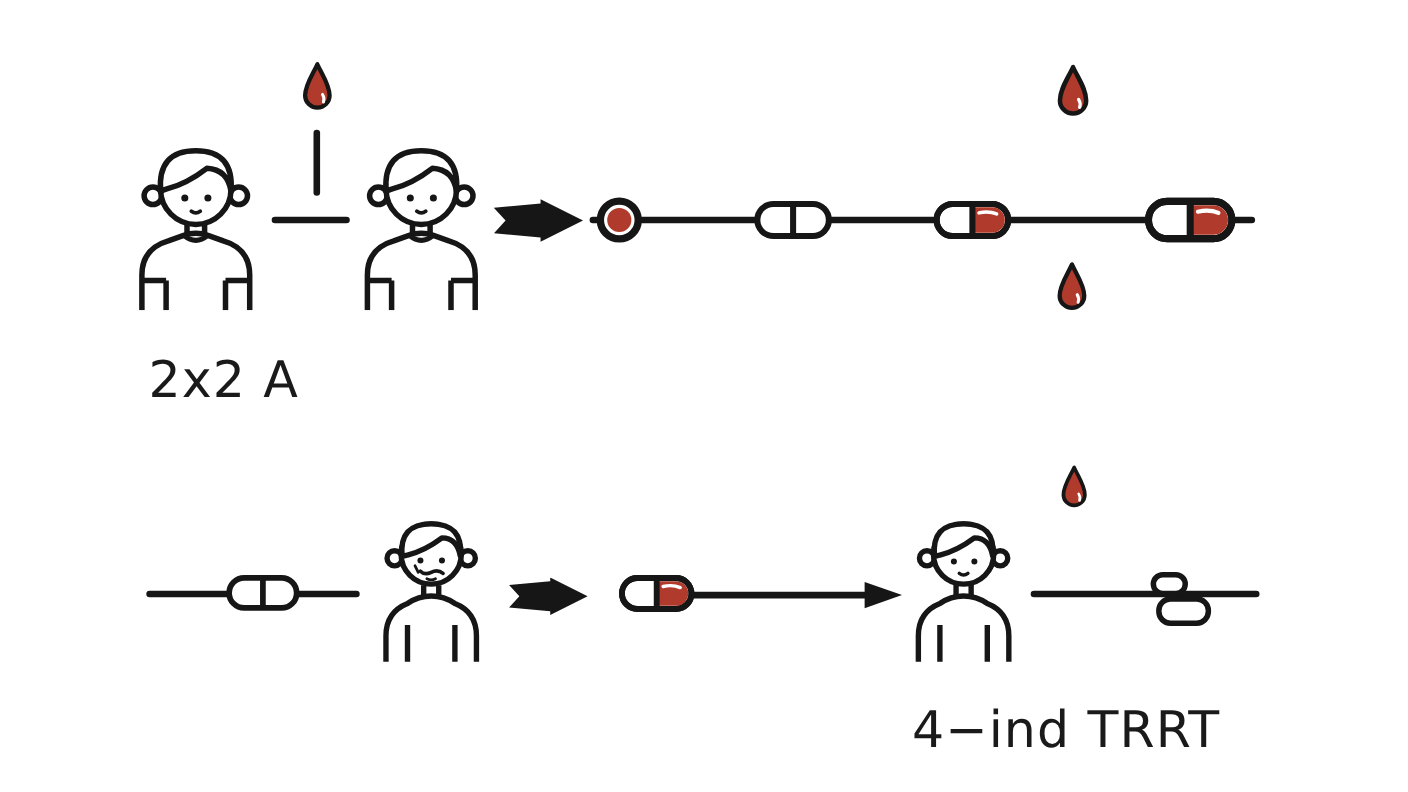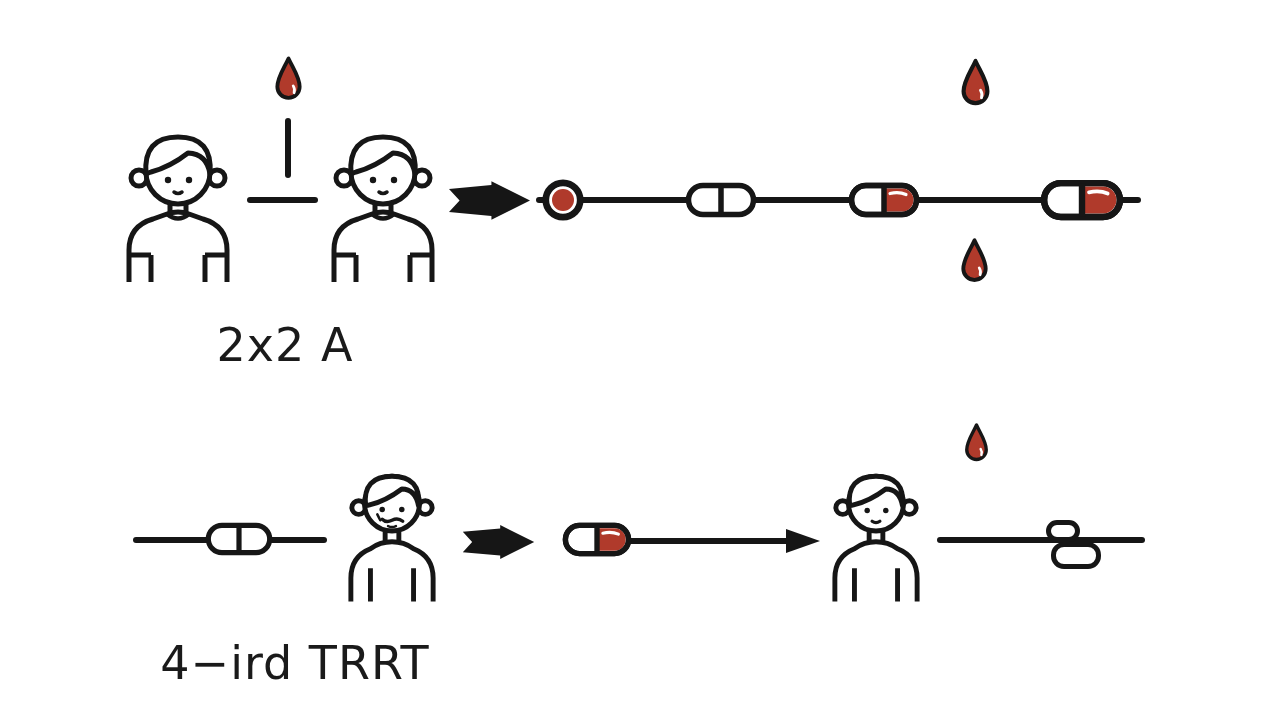--- a/index.html
+++ b/index.html
@@ -6,21 +6,21 @@
     --blood:#b03a2b; --outline:#161616; --bg:#ffffff; --text:#1a1a1a;
   }
   *{margin:0;padding:0;box-sizing:border-box;}
   html,body{width:1280px;height:720px;background:var(--bg);overflow:hidden;
     font-family:"DejaVu Sans","Liberation Sans",sans-serif;}
   .canvas{position:relative;width:1280px;height:720px;background:var(--bg);}
   .abs{position:absolute;}
   .hline{background:var(--outline);border-radius:3px;height:6px;}
   .vline{background:var(--outline);border-radius:3px;width:6px;}
   .label{position:absolute;color:var(--text);font-size:46px;letter-spacing:1px;
-    text-align:center;white-space:nowrap;}
+    text-align:left;white-space:nowrap;}
   .pill{position:absolute;background:#fff;border:5px solid var(--outline);}
   svg .ol{stroke:var(--outline);}
   #defs{position:absolute;width:0;height:0;overflow:hidden;}
 </style>
 </head>
 <body>
 
 <svg id="defs" aria-hidden="true">
   <defs>
     <symbol id="sym-person-tshirt" viewBox="0 0 110 158">
@@ -132,35 +132,35 @@
       <use href="#sym-drop"></use>
     </svg>
 
   <div class="abs hline" style="left:133px;top:537px;width:194px"></div>
   <svg class="abs" style="left:205px;top:522px" width="68" height="34">
       <use href="#sym-cap-white"></use>
     </svg>
   <svg class="abs" style="left:345px;top:463px" width="94" height="140">
       <use href="#sym-person-mustache"></use>
     </svg>
-  <div class="label" style="left:145px;top:636px;width:300px">4−ird TRRT</div>
 
   <svg class="abs" style="left:459px;top:525px" width="79" height="34">
       <use href="#sym-arrow-solid"></use>
     </svg>
   <svg class="abs" style="left:628px;top:528px" width="192" height="26">
     <path d="M0,13 H164" class="ol" stroke-width="6"></path>
     <polygon points="158,1 192,13 158,25" fill="var(--outline)"></polygon>
   </svg>
   <svg class="abs" style="left:562px;top:522px" width="70" height="35">
       <use href="#sym-cap-red"></use>
     </svg>
   <svg class="abs" style="left:829px;top:463px" width="94" height="140">
       <use href="#sym-person-sweater"></use>
     </svg>
   <svg class="abs" style="left:963px;top:421px" width="27" height="44">
       <use href="#sym-drop"></use>
     </svg>
   <div class="abs hline" style="left:937px;top:537px;width:208px"></div>
   <div class="pill" style="left:1046px;top:520px;width:34px;height:22px;border-radius:11px"></div>
   <div class="pill" style="left:1051px;top:542px;width:50px;height:27px;border-radius:13px"></div>
+  <div class="label" style="left:829px;top:636px;width:300px">4−ind TRRT</div>
 
 </div>
 
 </body></html>

